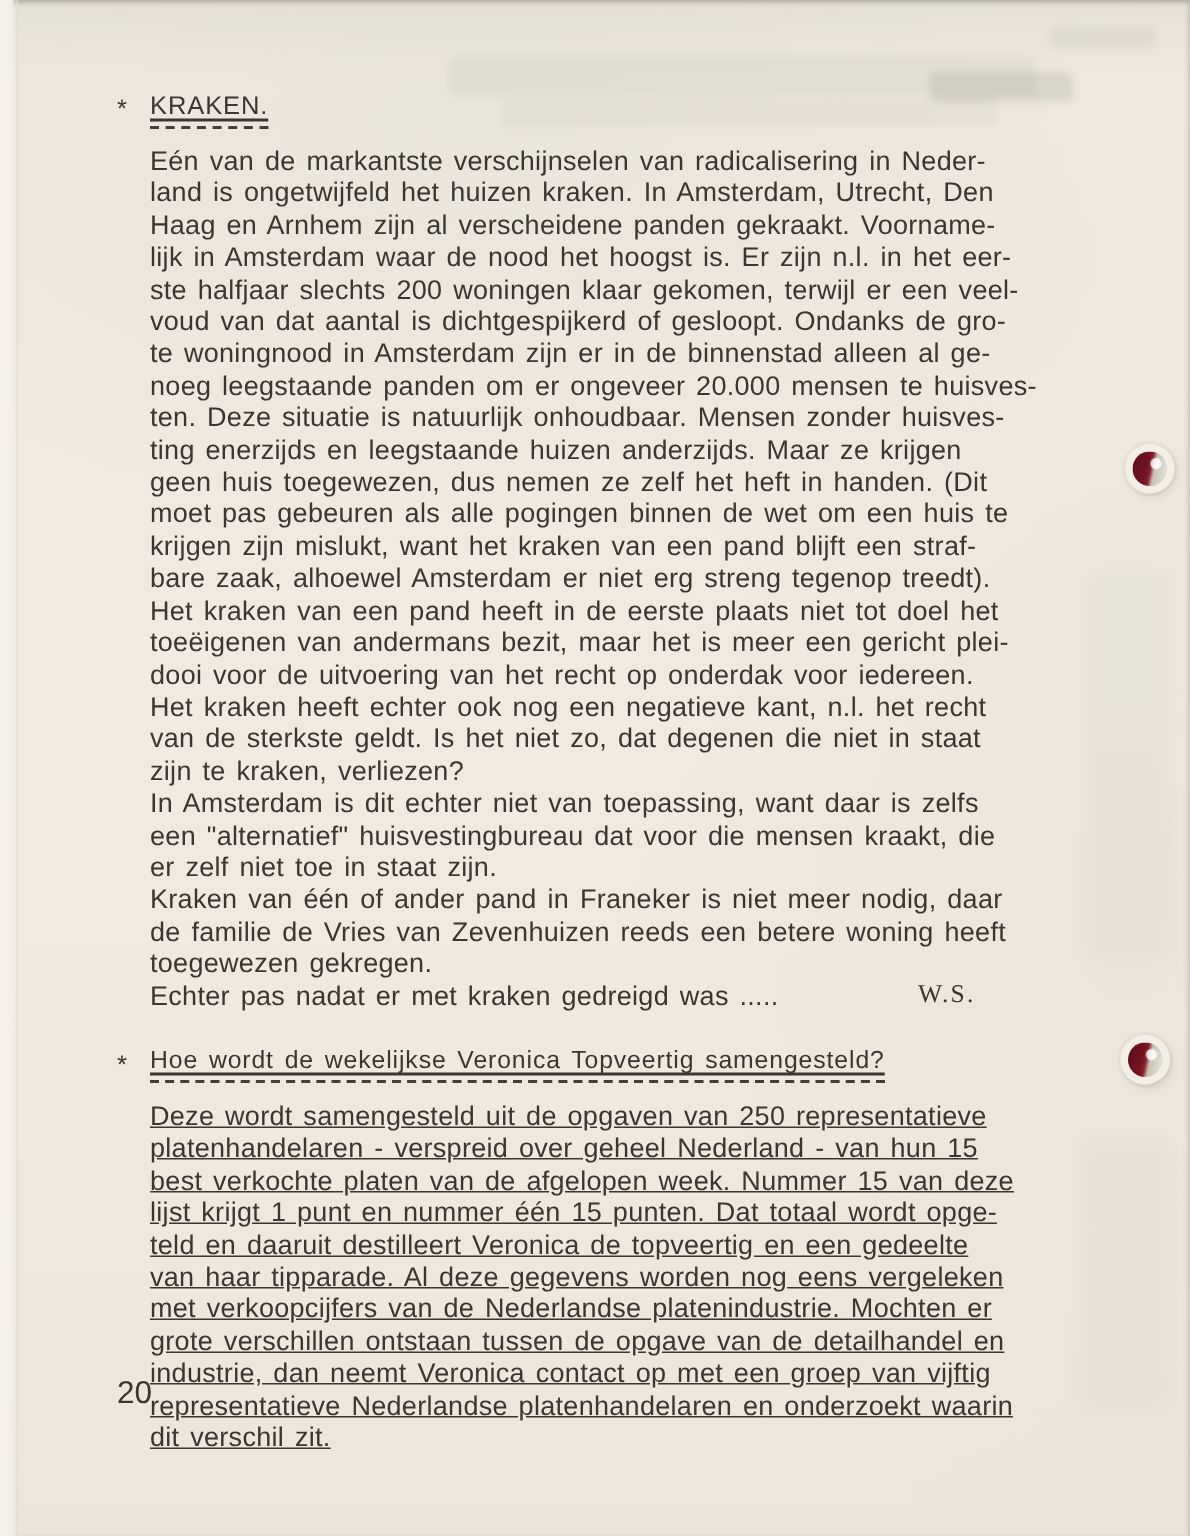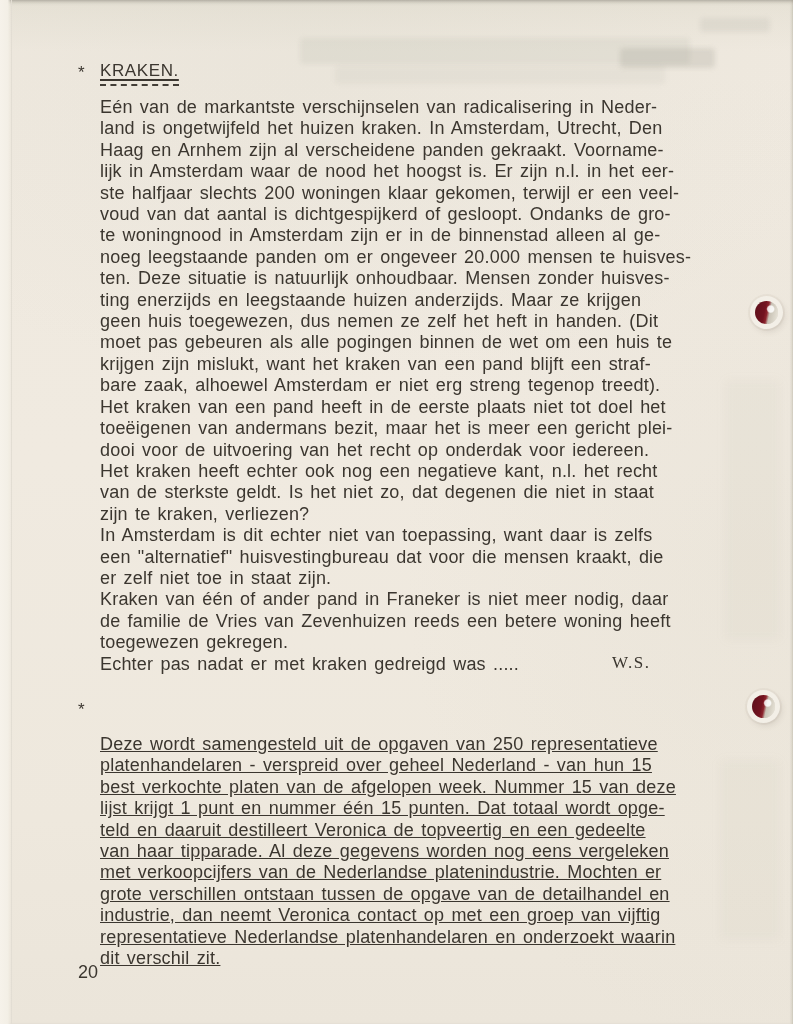--- a/index.html
+++ b/index.html
@@ -54,22 +54,22 @@
     word-spacing: 2px;
     white-space: pre-line;
   }
   .signature {
     position: absolute;
     font-size: 17px;
     letter-spacing: 1.5px;
   }
   .page-number {
     position: absolute;
-    left: 78px; top: 962px;
-    font-size: 18px;
+    left: 78px; top: 917px;
+    font-size: 21px;
   }
   
   .hole {
     position: absolute;
     width: 23px; height: 23px;
     border-radius: 50%;
     background:
       radial-gradient(circle at 68% 35%, rgba(255,255,255,0.85) 0 14%, rgba(255,255,255,0) 20%),
       linear-gradient(102deg, #5c0f1b 0%, #731320 42%, #8c242d 52%, #c9c3b6 62%, #ece8dd 100%);
     box-shadow:
@@ -129,20 +129,23 @@
 In Amsterdam is dit echter niet van toepassing, want daar is zelfs
 een "alternatief" huisvestingbureau dat voor die mensen kraakt, die
 er zelf niet toe in staat zijn.
 Kraken van één of ander pand in Franeker is niet meer nodig, daar
 de familie de Vries van Zevenhuizen reeds een betere woning heeft
 toegewezen gekregen.
 Echter pas nadat er met kraken gedreigd was .....</div>
   <div class="signature" style="left:612px; top:653px;font-family:Liberation Serif, serif;">W.S.</div>
 
   <div class="bullet" style="left:78px; top:700px;">*</div>
+  <div class="section-title" style="left:100px; top:698px; font-size:16.5px;">
+    <span>Hoe wordt de wekelijkse Veronica Topveertig samengesteld?</span>
+  </div>
   <div class="body-text" style="left:100px; top:734px;text-decoration:underline;">Deze wordt samengesteld uit de opgaven van 250 representatieve
 platenhandelaren - verspreid over geheel Nederland - van hun 15
 best verkochte platen van de afgelopen week. Nummer 15 van deze
 lijst krijgt 1 punt en nummer één 15 punten. Dat totaal wordt opge-
 teld en daaruit destilleert Veronica de topveertig en een gedeelte
 van haar tipparade. Al deze gegevens worden nog eens vergeleken
 met verkoopcijfers van de Nederlandse platenindustrie. Mochten er
 grote verschillen ontstaan tussen de opgave van de detailhandel en
 industrie, dan neemt Veronica contact op met een groep van vijftig
 representatieve Nederlandse platenhandelaren en onderzoekt waarin

